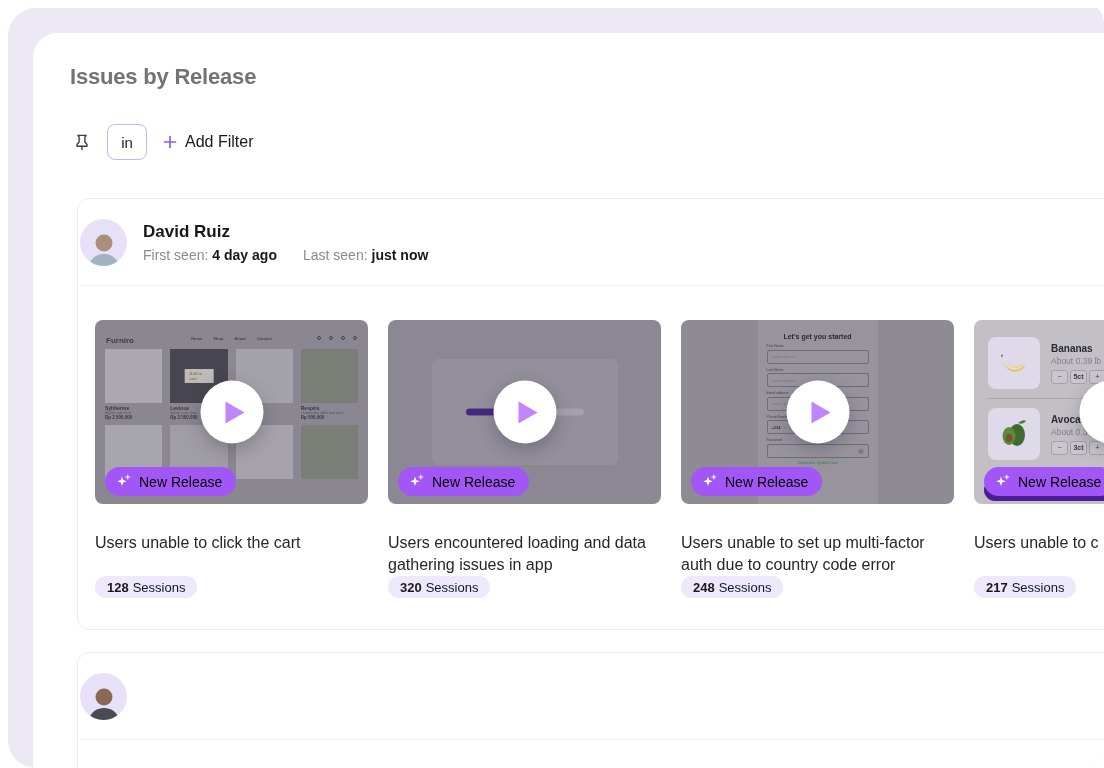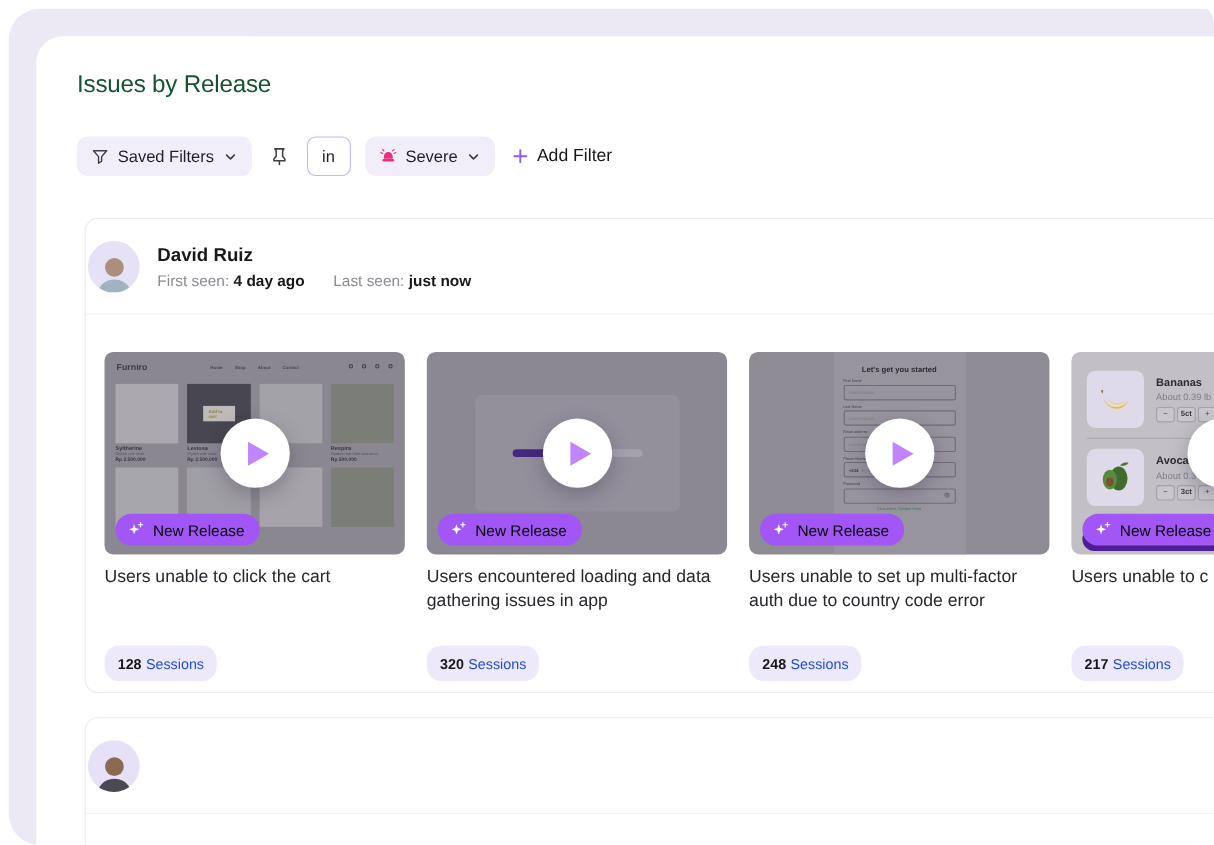--- a/index.html
+++ b/index.html
@@ -1,54 +1,54 @@
 <!DOCTYPE html>
 <html><head>
 <meta charset="utf-8">
 <style>
   * { margin:0; padding:0; box-sizing:border-box; }
   body { background:#fff; font-family:"Liberation Sans", sans-serif; }
   .viewport { position:relative; width:1104px; height:768px; overflow:hidden; background:#fff; border-radius:24px; }
   .frame { position:absolute; left:8px; top:8px; right:0; bottom:0; background:#ECE8F4; border-radius:28px 0 0 28px; }
   .main-card { position:absolute; left:33px; top:33px; right:-40px; bottom:-40px; background:#fff; border-radius:24px; }
 
-  .page-title { position:absolute; left:70px; top:64px; font-size:22px; font-weight:400; color:#14532d; letter-spacing:-0.2px; }
+  .page-title { position:absolute; left:70px; top:64px; font-size:22px; font-weight:700; color:#737373; letter-spacing:-0.2px; }
 
   .filter-bar { position:absolute; left:70px; top:124px; height:36px; display:flex; align-items:center; gap:13px; }
   .pill { height:36px; display:inline-flex; align-items:center; gap:8px; padding:0 13px; background:#F2EEF9; border-radius:10px; font-size:15px; font-weight:500; color:#1F1F24; cursor:pointer; white-space:nowrap; }
   .in-box { height:36px; width:40px; display:inline-flex; align-items:center; justify-content:center; background:#fff; border:1px solid #c4b5fd; border-radius:8px; font-size:15px; color:#1F1F24; }
   .pin-btn { display:inline-flex; align-items:center; justify-content:center; width:24px; height:24px; cursor:pointer; }
   .add-filter { display:inline-flex; align-items:center; gap:7px; font-size:16px; font-weight:500; color:#18181B; cursor:pointer; margin-left:2px; white-space:nowrap; }
 
   .user-card { position:absolute; left:77px; right:-40px; background:#fff; border:1px solid #EBEBEF; border-radius:12px; }
   .user-card.card-1 { top:198px; height:432px; }
   .user-card.card-2 { top:652px; height:300px; }
   .card-header { position:absolute; left:2px; top:20px; display:flex; gap:16px; align-items:center; }
   .avatar { width:47px; height:47px; border-radius:50%; background:#E7E1F7; overflow:hidden; display:flex; align-items:flex-end; justify-content:center; }
   .user-name { font-size:17px; font-weight:700; color:#18181B; margin-bottom:5px; }
   .user-meta { display:flex; gap:26px; font-size:14px; color:#8A8A93; }
   .user-meta b { color:#18181B; font-weight:700; margin-left:4px; }
   .card-divider { position:absolute; left:0; right:0; top:86px; height:1px; background:#F1F0F3; }
 
   .issue-row { position:absolute; left:17px; top:121px; display:flex; gap:20px; }
   .issue-col { width:273px; flex:0 0 273px; }
   .thumb { position:relative; width:273px; height:184px; border-radius:8px; overflow:hidden; }
-  .issue-title { margin-top:10px; height:44px; font-size:16px; font-weight:500; color:#26262C; line-height:22px; }
-  .session-badge { margin-top:29px; display:inline-flex; align-items:center; gap:4px; height:32px; padding:0 12px; border-radius:13px; background:#EDE8FA; font-size:13px; }
+  .issue-title { margin-top:28px; height:44px; font-size:16px; font-weight:500; color:#26262C; line-height:22px; }
+  .session-badge { margin-top:0; display:inline-flex; align-items:center; gap:4px; height:22px; padding:0 12px; border-radius:13px; background:#EDE8FA; font-size:13px; }
   .session-badge .cnt { font-weight:700; color:#18181B; }
-  .session-badge .lbl { color:#1d4ed8; }
+  .session-badge .lbl { color:#0f172a; }
 
   .play { position:absolute; left:50%; top:50%; transform:translate(-50%,-50%); width:63px; height:63px; border-radius:50%; background:#fff; box-shadow:0 6px 18px rgba(40,30,60,.28); display:flex; align-items:center; justify-content:center; cursor:pointer; z-index:5; }
   .play::after { content:""; display:block; border-left:19px solid #C084FC; border-top:11px solid transparent; border-bottom:11px solid transparent; margin-left:6px; }
 
   .nr-badge { position:absolute; left:10px; bottom:8px; height:29px; display:inline-flex; align-items:center; gap:8px; padding:0 14px 0 11px; border-radius:15px; background:#A356F6; color:#000000; font-size:14px; font-weight:500; z-index:6; white-space:nowrap; }
 
   
   .t-furniro { background:#A5A2A9; }
-  .f-head { position:absolute; top:0; left:0; right:0; height:26px; display:flex; align-items:center; padding:0 11px; }
+  .f-head { position:absolute; top:0; left:0; right:0; height:26px; display:flex; align-items:flex-start; padding:16px 11px; }
   .f-logo { font-size:8px; font-weight:700; color:#2E2E33; }
   .f-nav { position:absolute; left:50%; transform:translateX(-50%); display:flex; gap:11px; font-size:4px; font-weight:700; color:#3B3B41; }
   .f-icons { margin-left:auto; display:flex; gap:8px; }
   .f-icons i { width:4px; height:4px; border:0.8px solid #3B3B41; border-radius:50%; display:block; }
   .f-grid { position:absolute; top:29px; left:10px; right:10px; display:grid; grid-template-columns:repeat(4,1fr); column-gap:8px; row-gap:5px; }
   .f-img { height:54px; position:relative; }
   .f-name { font-size:5px; font-weight:700; color:#26262B; margin-top:2px; }
   .f-desc { font-size:3.5px; color:#4F4F55; }
   .f-price { font-size:4.5px; font-weight:700; color:#26262B; }
   .f-cta { position:absolute; left:50%; top:50%; transform:translate(-50%,-50%); background:#F4F0E8; color:#B88E2F; font-size:4px; font-weight:700; padding:2px 5px; }
@@ -89,62 +89,34 @@
 </head>
 <body>
 
 <div class="viewport">
   <div class="frame"></div>
   <div class="main-card"></div>
 
   <h1 class="page-title">Issues by Release</h1>
 
   <div class="filter-bar">
-    <div class="pill">
-      <span>
-        <svg width="16" height="16" viewBox="0 0 16 16">
-            <path d="M2 3h12l-4.6 5.4v4.2l-2.8 1.7V8.4L2 3z" fill="none" stroke="#3F3F46" stroke-width="1.3" stroke-linejoin="round"></path>
-          </svg>
-      </span>
-      <span>Saved Filters</span>
-      <span>
-        <svg width="13" height="13" viewBox="0 0 13 13">
-            <path d="M3 5l3.5 3.5L10 5" fill="none" stroke="#3F3F46" stroke-width="1.5" stroke-linecap="round" stroke-linejoin="round"></path>
-          </svg>
-      </span>
-    </div>
 
     <div class="pin-btn">
       <span>
         <svg width="20" height="20" viewBox="0 0 24 24" fill="none" stroke="#3F3F46" stroke-width="1.7" stroke-linecap="round" stroke-linejoin="round">
             <path d="M12 17v4"></path>
             <path d="M7 4h10l-1.5 2v6L18 15v2H6v-2l2.5-3V6L7 4z"></path>
           </svg>
       </span>
     </div>
 
 
     <div class="in-box">in</div>
 
 
-    <div class="pill">
-      <span>
-        <svg width="16" height="16" viewBox="0 0 16 16">
-          <path d="M8 4.2a4 4 0 0 0-4 4V10.4h8V8.2a4 4 0 0 0-4-4z" fill="#E5317F"></path>
-          <rect x="2.7" y="10.6" width="10.6" height="2.2" rx="1.1" fill="#E5317F"></rect>
-          <path d="M1.2 4.6l1.7.9M14.8 4.6l-1.7.9M2.8 1.9l1.3 1.3M13.2 1.9l-1.3 1.3" stroke="#E5317F" stroke-width="1" stroke-linecap="round"></path>
-        </svg>
-      </span>
-      <span>Severe</span>
-      <span>
-        <svg width="13" height="13" viewBox="0 0 13 13">
-            <path d="M3 5l3.5 3.5L10 5" fill="none" stroke="#3F3F46" stroke-width="1.5" stroke-linecap="round" stroke-linejoin="round"></path>
-          </svg>
-      </span>
-    </div>
 
     <div class="add-filter">
       <span>
         <svg width="16" height="16" viewBox="0 0 16 16">
             <path d="M8 2.5v11M2.5 8h11" stroke="#8B5CF6" stroke-width="1.7" stroke-linecap="round"></path>
           </svg>
       </span>
       <span>Add Filter</span>
     </div>
   </div>

